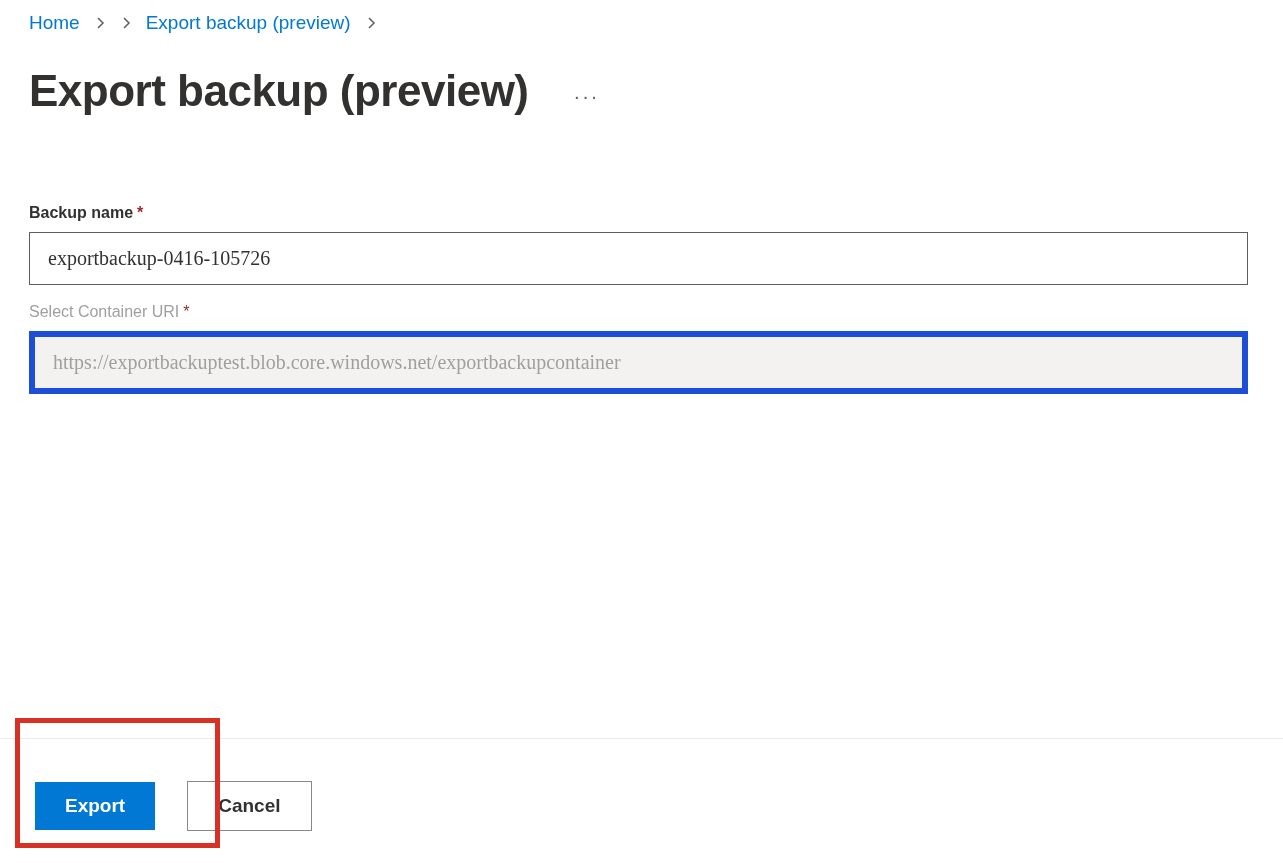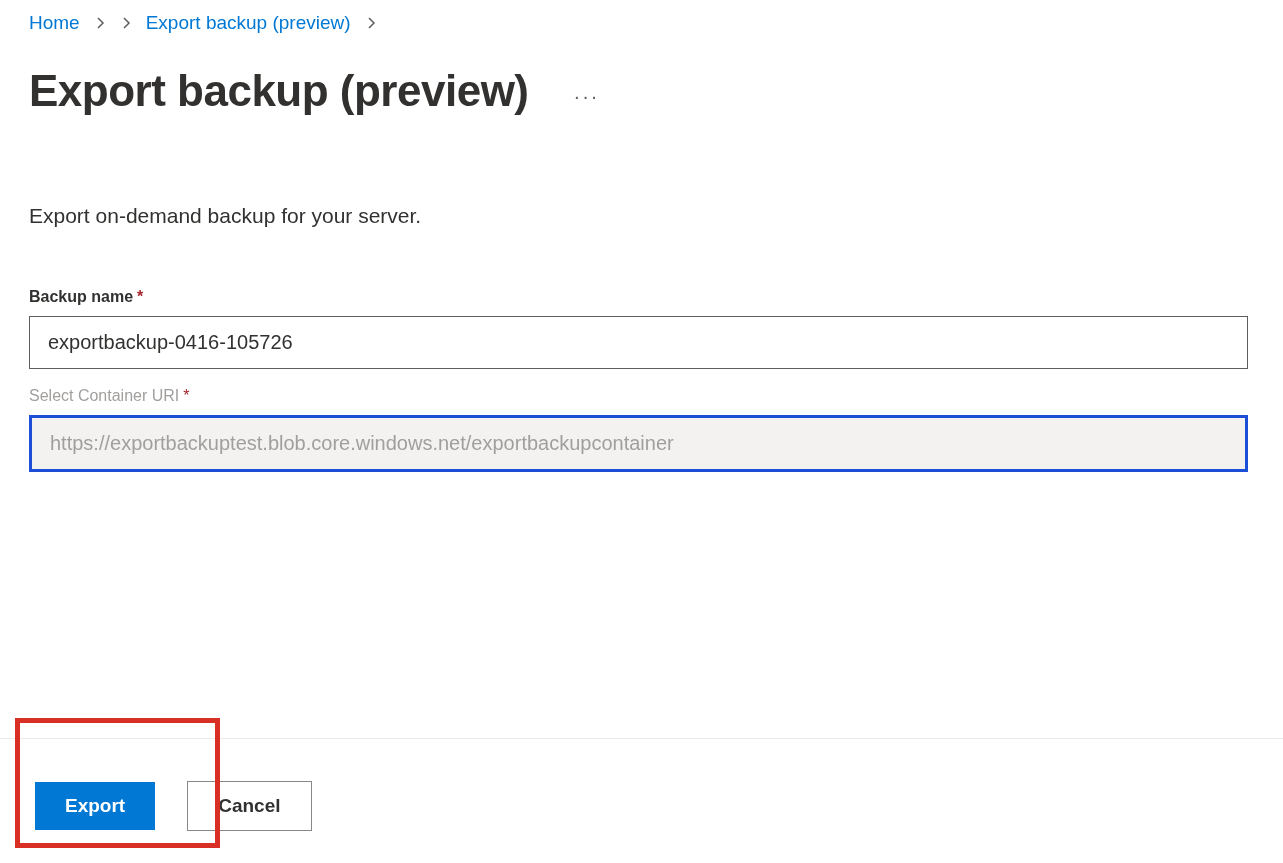--- a/index.html
+++ b/index.html
@@ -82,25 +82,25 @@
       color: #a4262c;
       margin-left: 4px;
     }
     .text-input {
       width: 100%;
       padding: 14px 18px;
       font-size: 20px;
       border: 1px solid #605e5c;
       background: #ffffff;
       color: #323130;
-      font-family: Liberation Sans, sans-serif;
+      font-family: Liberation Serif, serif;
     }
     .text-input.readonly {
       background: #f3f2f1;
-      border: 3px solid #1d4ed8;
+      border: 6px solid #1d4ed8;
       color: #a19f9d;
     }
     .link {
       color: #0078d4;
       text-decoration: none;
       cursor: pointer;
       font-size: 20px;
     }
     .link-row {
       margin-top: 12px;
@@ -168,21 +168,20 @@
           <path d="M4 1 L9 6 L4 11"></path>
         </svg>
     </span>
   </nav>
 
   <div class="title-row">
     <h1 class="page-title">Export backup (preview)</h1>
     <span class="more-icon">···</span>
   </div>
 
-  <p class="description">Export on-demand backup for your server.</p>
 
   <div class="form-group">
     <label class="form-label">
       <span>Backup name</span><span class="required">*</span>
     </label>
     <input type="text" class="text-input" value="exportbackup-0416-105726" style="">
   </div>
 
   <div class="form-group">
     <label class="form-label disabled">

